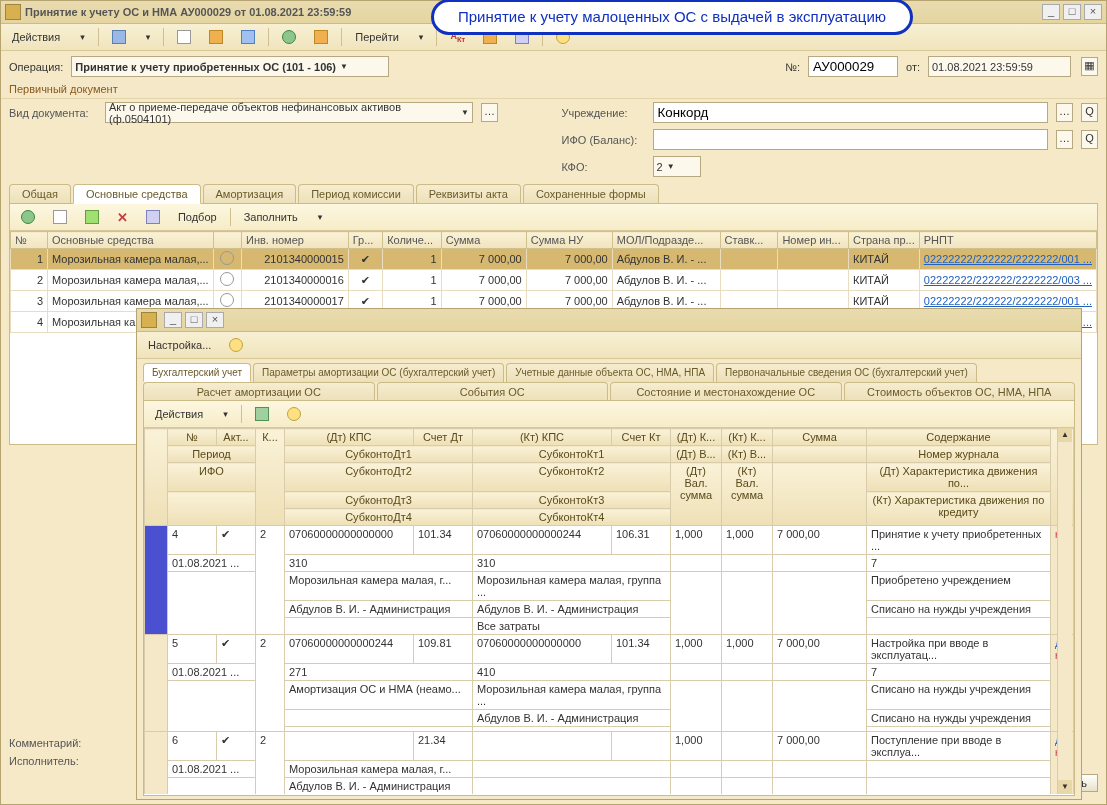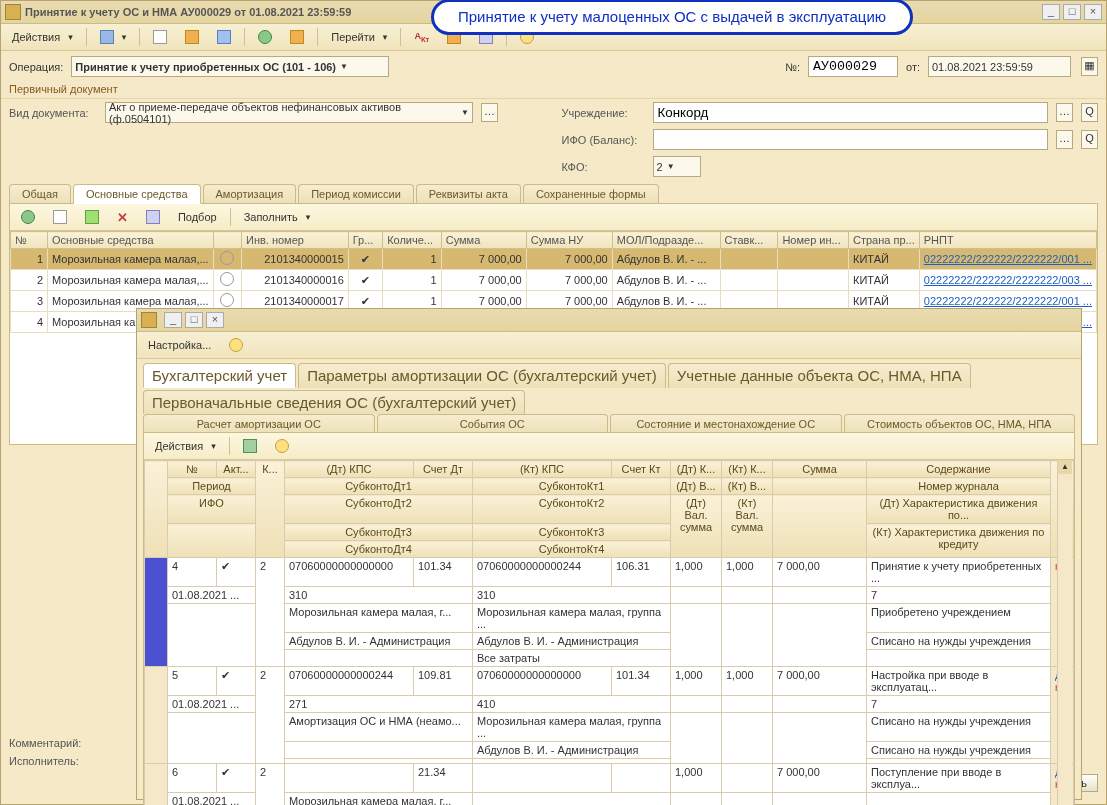--- a/index.html
+++ b/index.html
@@ -3,21 +3,21 @@
 <meta charset="utf-8">
 <style>
 html,body{margin:0;padding:0;font-family:Tahoma,Arial,sans-serif;font-size:11px;color:#333;background:#f5e9c8;width:1107px;height:805px;overflow:hidden;}
 .window{background:#f5e9c8;border:1px solid #b6a470;position:absolute;box-sizing:border-box;}
 .main-window{left:0;top:0;width:1107px;height:805px;}
 .title-bar{background:linear-gradient(#e9dbb0,#e4d5a0);height:22px;display:flex;align-items:center;padding:0 4px;border-bottom:1px solid #cbbb87;}
 .title-bar .ico{width:14px;height:14px;background:#d8b050;margin-right:4px;border:1px solid #9a8640;}
 .title-bar .txt{flex:1;font-weight:bold;color:#555;}
 .title-bar .winbtn{width:16px;height:14px;border:1px solid #aaa;margin-left:3px;background:#f0f0f0;text-align:center;line-height:12px;cursor:pointer;color:#555;}
 .toolbar{background:linear-gradient(#f8f0d4,#f0e4bc);height:26px;display:flex;align-items:center;padding:0 4px;border-bottom:1px solid #d7c898;gap:4px;}
-.tbtn{padding:2px 6px;border:1px solid transparent;cursor:pointer;display:inline-flex;align-items:center;gap:8px;}
+.tbtn{padding:2px 6px;border:1px solid transparent;cursor:pointer;display:inline-flex;align-items:center;gap:20px;}
 .dd{font-size:9px;}
 .sep{width:1px;height:18px;background:#d0c090;margin:0 2px;}
 .tico{width:14px;height:14px;display:inline-block;border:1px solid;box-sizing:border-box;}
 .ic-save{background:#9ab8e6;border-color:#5a80b0;}
 .ic-doc{background:#fff;border-color:#999;}
 .ic-green{background:#8cc68c;border-color:#3a8a3a;border-radius:50%;}
 .ic-orange{background:#f0b050;border-color:#c08820;}
 .ic-blue{background:#a0c0f0;border-color:#5080c0;}
 .ic-help{background:#ffe080;border-color:#c0a040;border-radius:50%;}
 .ic-refresh{background:#a0d0a0;border-color:#509050;}
@@ -39,21 +39,21 @@
 .grid th{background:linear-gradient(#faf2d8,#f0e4bc);border:1px solid #d0c090;padding:2px 4px;font-weight:normal;text-align:left;color:#555;white-space:nowrap;}
 .grid td{border:1px solid #e8ddc0;padding:2px 4px;white-space:nowrap;}
 .grid td.num{text-align:right;}
 .grid td.ctr{text-align:center;}
 .link{color:#2060c0;text-decoration:underline;cursor:pointer;}
 .check{color:#333;}
 .sel-row td{background:#d6b870 !important;}
 .callout{position:absolute;left:430px;top:-2px;width:440px;background:#fff;border:3px solid #1030c0;border-radius:30px;padding:6px 18px;text-align:center;color:#1030c0;font-size:15px;line-height:18px;z-index:50;}
 .sub-window{position:absolute;left:136px;top:308px;width:944px;height:490px;background:#f5e9c8;border:1px solid #b6a470;z-index:20;}
 .sub-tabs{display:flex;flex-wrap:wrap;gap:2px;padding:4px 6px 0 6px;}
-.sub-tabs .tab{padding:3px 8px;font-size:15px;}
+.sub-tabs .tab{padding:3px 8px;font-size:10px;}
 .sub-tab-row2{display:flex;gap:2px;padding:0 6px 0 6px;}
 .sub-tab-row2 .tab{flex:1;text-align:center;}
 .move-grid{border-collapse:collapse;width:100%;}
 .move-grid th,.move-grid td{border:1px solid #d8ccac;padding:2px 4px;font-size:11px;vertical-align:top;}
 .move-grid th{background:linear-gradient(#faf2d8,#eee0b6);font-weight:normal;color:#5a4a1a;}
 .move-block{background:#fff;}
 .dk{color:#2060c0;font-size:9px;line-height:9px;}
 .dkr{color:#c03030;}
 .side-sel{background:#4a50d0;width:14px;}
 .two-col{display:flex;}
@@ -133,21 +133,21 @@
 
   <div class="main-content">
     <div class="hdr2">
       <label>Операция:</label>
       <span class="sel" style="width:310px">
           <b>Принятие к учету приобретенных ОС (101 - 106)</b>
           <span class="arr">▼</span>
         </span>
       <div style="flex:1"></div>
       <label>№:</label>
-      <input class="inp" style="width: 80px; font-family: Liberation Mono, monospace;" value="АУ000029">
+      <input class="inp" style="width: 80px;" value="АУ000029">
       <label>от:</label>
       <span class="sel" style="width:135px">
           <span>01.08.2021 23:59:59</span>
         </span>
       <span class="dots">▦</span>
     </div>
 
     <div class="section-h">Первичный документ</div>
 
     <div class="two-col">

